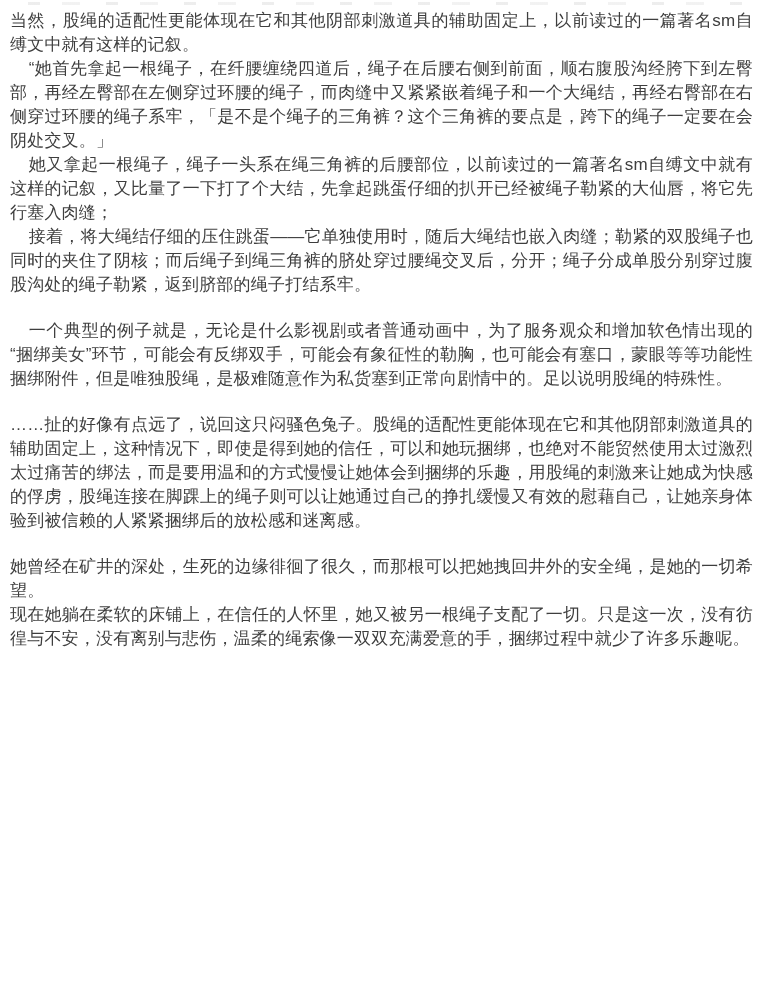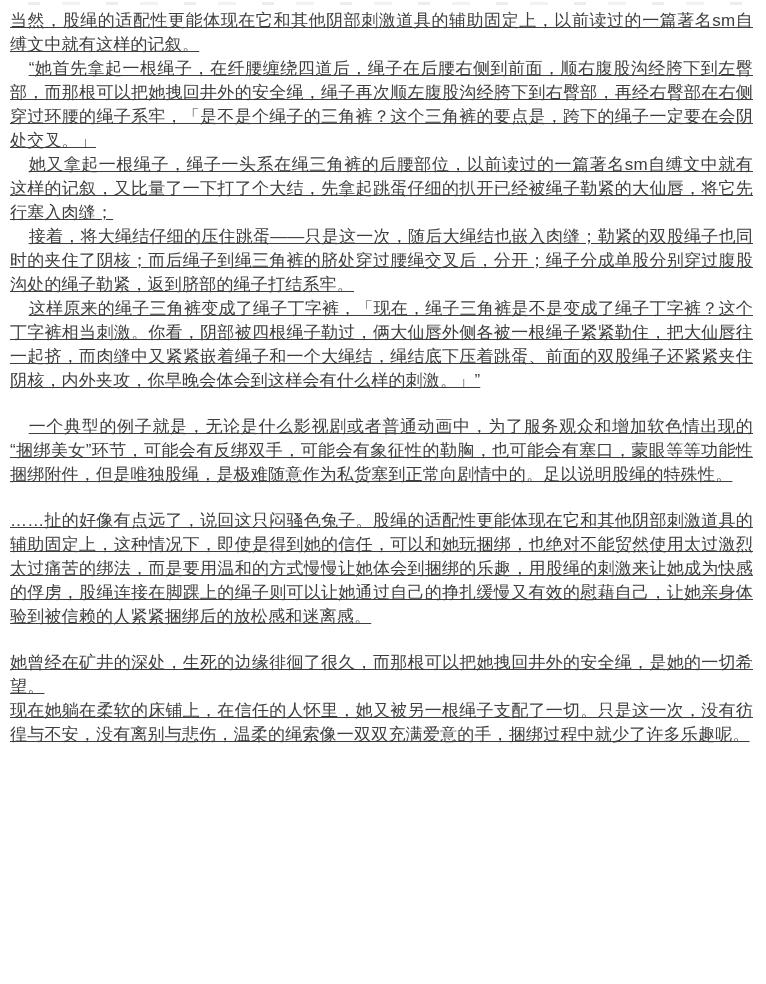--- a/index.html
+++ b/index.html
@@ -29,21 +29,20 @@
     height: 3px;
     background: repeating-linear-gradient(90deg,
       #e9e9e9 0px, #e9e9e9 12px,
       transparent 12px, transparent 34px,
       #efefef 34px, #efefef 52px,
       transparent 52px, transparent 78px);
     opacity: 0.8;
   }
   .section {
     margin: 0 0 22px 0;
-    text-decoration: underline;
   }
   .section:last-child {
     margin-bottom: 12px;
   }
   p.para {
     margin: 0;
     font-size: 17px;
     line-height: 24px;
     text-align: justify;
     letter-spacing: 0.2px;
@@ -55,24 +54,23 @@
 </style>
 </head>
 <body>
 
 <div class="top-artifact"></div>
 
 <div class="page">
 
   <div class="section">
     <p class="para">当然，股绳的适配性更能体现在它和其他阴部刺激道具的辅助固定上，以前读过的一篇著名sm自缚文中就有这样的记叙。</p>
-    <p class="para indent">“她首先拿起一根绳子，在纤腰缠绕四道后，绳子在后腰右侧到前面，顺右腹股沟经胯下到左臀部，而那根可以把她拽回井外的安全绳，绳子再次顺左腹股沟经胯下到右臀部，再经右臀部在右侧穿过环腰的绳子系牢，「是不是个绳子的三角裤？这个三角裤的要点是，跨下的绳子一定要在会阴处交叉。」</p>
+    <p class="para indent">“她首先拿起一根绳子，在纤腰缠绕四道后，绳子在后腰右侧到前面，顺右腹股沟经胯下到左臀部，再经左臀部在左侧穿过环腰的绳子，而肉缝中又紧紧嵌着绳子和一个大绳结，再经右臀部在右侧穿过环腰的绳子系牢，「是不是个绳子的三角裤？这个三角裤的要点是，跨下的绳子一定要在会阴处交叉。」</p>
     <p class="para indent">她又拿起一根绳子，绳子一头系在绳三角裤的后腰部位，以前读过的一篇著名sm自缚文中就有这样的记叙，又比量了一下打了个大结，先拿起跳蛋仔细的扒开已经被绳子勒紧的大仙唇，将它先行塞入肉缝；</p>
-    <p class="para indent">接着，将大绳结仔细的压住跳蛋——只是这一次，随后大绳结也嵌入肉缝；勒紧的双股绳子也同时的夹住了阴核；而后绳子到绳三角裤的脐处穿过腰绳交叉后，分开；绳子分成单股分别穿过腹股沟处的绳子勒紧，返到脐部的绳子打结系牢。</p>
-    <p class="para indent">这样原来的绳子三角裤变成了绳子丁字裤，「现在，绳子三角裤是不是变成了绳子丁字裤？这个丁字裤相当刺激。你看，阴部被四根绳子勒过，俩大仙唇外侧各被一根绳子紧紧勒住，把大仙唇往一起挤，而肉缝中又紧紧嵌着绳子和一个大绳结，绳结底下压着跳蛋、前面的双股绳子还紧紧夹住阴核，内外夹攻，你早晚会体会到这样会有什么样的刺激。」”</p>
+    <p class="para indent">接着，将大绳结仔细的压住跳蛋——它单独使用时，随后大绳结也嵌入肉缝；勒紧的双股绳子也同时的夹住了阴核；而后绳子到绳三角裤的脐处穿过腰绳交叉后，分开；绳子分成单股分别穿过腹股沟处的绳子勒紧，返到脐部的绳子打结系牢。</p>
   </div>
 
 
   <div class="section">
     <p class="para indent">一个典型的例子就是，无论是什么影视剧或者普通动画中，为了服务观众和增加软色情出现的“捆绑美女”环节，可能会有反绑双手，可能会有象征性的勒胸，也可能会有塞口，蒙眼等等功能性捆绑附件，但是唯独股绳，是极难随意作为私货塞到正常向剧情中的。足以说明股绳的特殊性。</p>
   </div>
 
   <div class="section">
     <p class="para">……扯的好像有点远了，说回这只闷骚色兔子。股绳的适配性更能体现在它和其他阴部刺激道具的辅助固定上，这种情况下，即使是得到她的信任，可以和她玩捆绑，也绝对不能贸然使用太过激烈太过痛苦的绑法，而是要用温和的方式慢慢让她体会到捆绑的乐趣，用股绳的刺激来让她成为快感的俘虏，股绳连接在脚踝上的绳子则可以让她通过自己的挣扎缓慢又有效的慰藉自己，让她亲身体验到被信赖的人紧紧捆绑后的放松感和迷离感。</p>
   </div>

